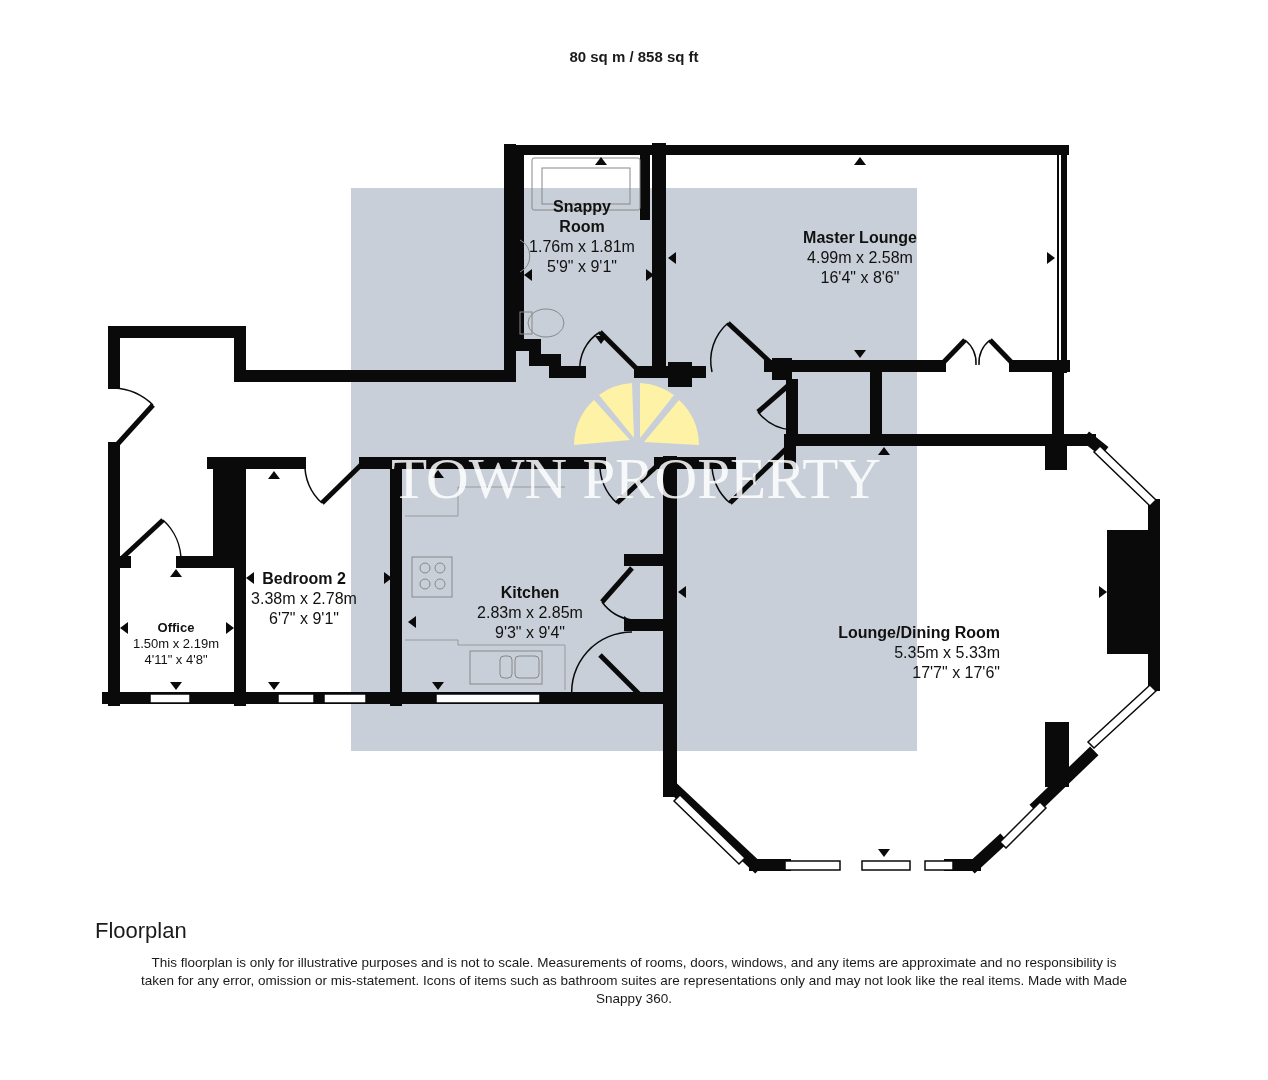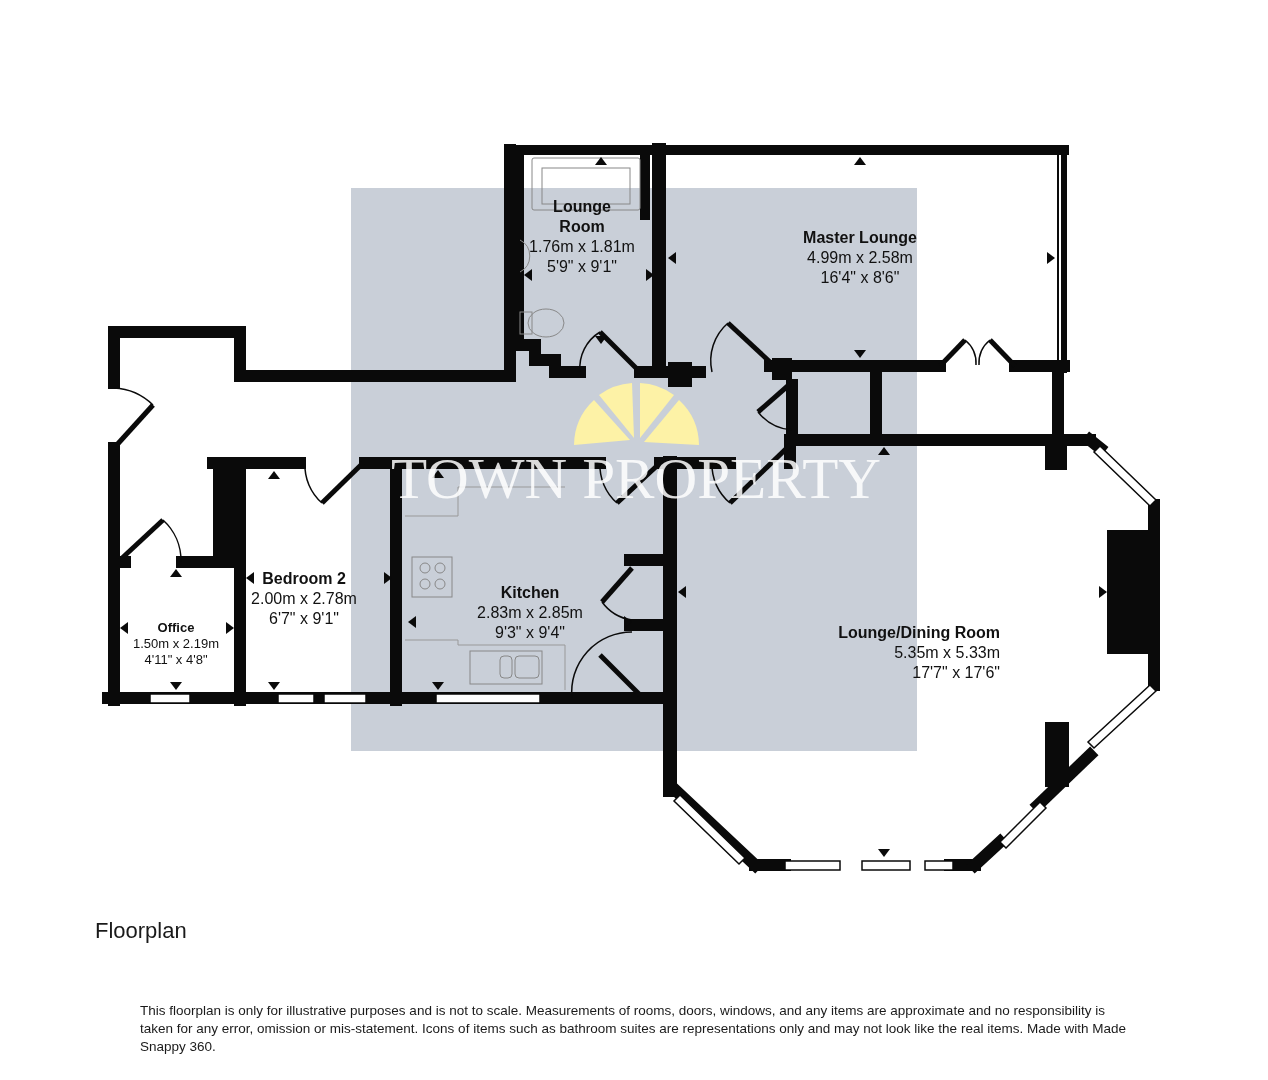--- a/index.html
+++ b/index.html
@@ -4,26 +4,27 @@
 <style>
   html, body { margin:0; padding:0; background:#ffffff; }
   body { width:1268px; height:1080px; position:relative; overflow:hidden; font-family:"Liberation Sans", sans-serif; color:#1a1a1a; }
   .header { position:absolute; left:0; top:48px; width:1268px; text-align:center; font-weight:bold; font-size:15px; line-height:18px; }
   .plan { position:absolute; left:0; top:0; width:1268px; height:1080px; }
   .room-label { position:absolute; text-align:center; font-size:16px; line-height:20px; color:#111; }
   .room-label .name { font-weight:bold; display:block; }
   .room-label .dim { display:block; }
   .room-label.small { font-size:13px; line-height:16px;text-align:center; }
   .caption { position:absolute; left:95px; top:918px; font-size:22px; }
-  .disclaimer { position:absolute; left:140px; top:1002px; width:988px; text-align:left; font-size:13.5px; line-height:18px; }
+  .disclaimer { position:absolute; left:140px; top:954px; width:988px; text-align:center; font-size:13.5px; line-height:18px; }
 </style>
 </head>
 <body>
 
 <div class="header">
+  <div>80 sq m / 858 sq ft</div>
 </div>
 
 <svg class="plan" width="1268" height="1080" viewBox="0 0 1268 1080" xmlns="http://www.w3.org/2000/svg">
 
   <rect x="351" y="188" width="566" height="563" fill="#c9cfd8"></rect>
 
   <g fill="#fdf2a6">
     <path d="M574,445 A62,62 0 0 1 594,400 L630,440 Z"></path>
     <path d="M599,395 A62,62 0 0 1 632,383 L634,438 Z"></path>
     <path d="M640,383 A62,62 0 0 1 674,395 L640,438 Z"></path>
@@ -168,38 +169,38 @@
     <polygon points="884,447 878,455 890,455"></polygon>
     <polygon points="884,857 878,849 890,849"></polygon>
     <polygon points="678,592 686,586 686,598"></polygon>
     <polygon points="1107,592 1099,586 1099,598"></polygon>
   </g>
 
   <text x="636" y="498" text-anchor="middle" font-family="Liberation Serif, serif" font-size="58" fill="#ffffff" fill-opacity="0.85" textLength="490" lengthAdjust="spacingAndGlyphs">TOWN PROPERTY</text>
 </svg>
 
 <div class="room-label" style="left:520px; top:197px; width:124px;">
-  <span class="name">Lounge</span>
+  <span class="name">Snappy</span>
   <span class="name">Room</span>
   <span class="dim">1.76m x 1.81m</span>
   <span class="dim">5'9" x 9'1"</span>
 </div>
 <div class="room-label" style="left:760px; top:228px; width:200px;">
   <span class="name">Master Lounge</span>
   <span class="dim">4.99m x 2.58m</span>
   <span class="dim">16'4" x 8'6"</span>
 </div>
 <div class="room-label" style="left:450px; top:539px; width:160px;margin-top:44px;">
   <span class="name">Kitchen</span>
   <span class="dim">2.83m x 2.85m</span>
   <span class="dim">9'3" x 9'4"</span>
 </div>
 <div class="room-label" style="left:242px; top:569px; width:124px;">
   <span class="name">Bedroom 2</span>
-  <span class="dim">2.00m x 2.78m</span>
+  <span class="dim">3.38m x 2.78m</span>
   <span class="dim">6'7" x 9'1"</span>
 </div>
 <div class="room-label small" style="left:118px; top:620px; width:116px;">
   <span class="name">Office</span>
   <span class="dim">1.50m x 2.19m</span>
   <span class="dim">4'11" x 4'8"</span>
 </div>
 <div class="room-label" style="left:780px; top:623px; width:220px;text-align:right;">
   <span class="name">Lounge/Dining Room</span>
   <span class="dim">5.35m x 5.33m</span>

